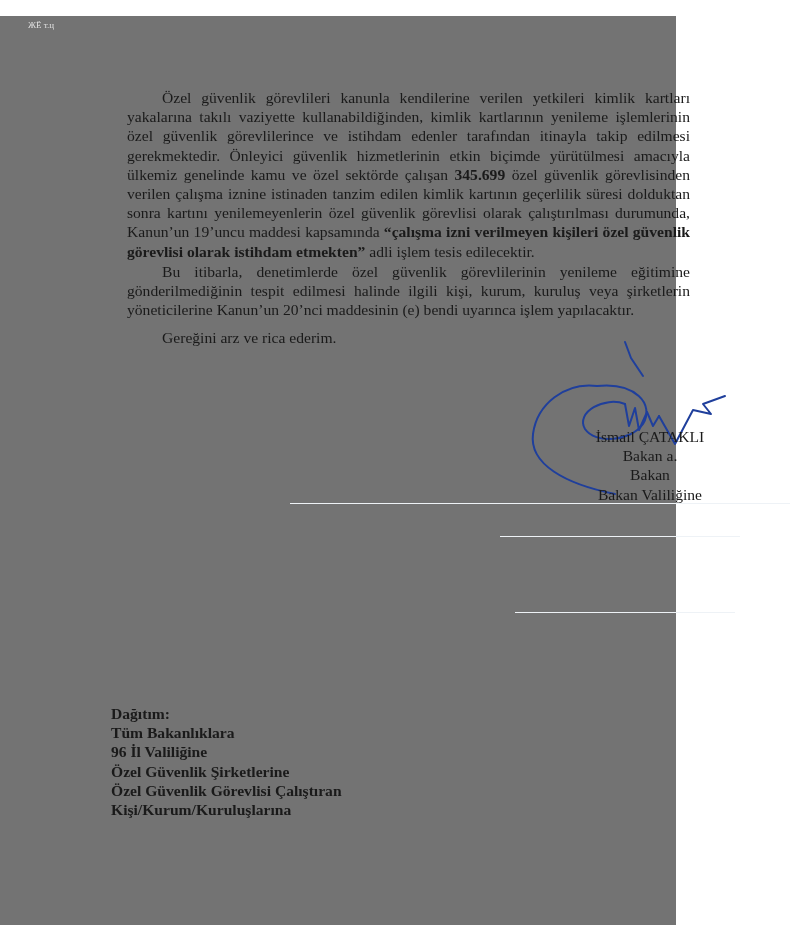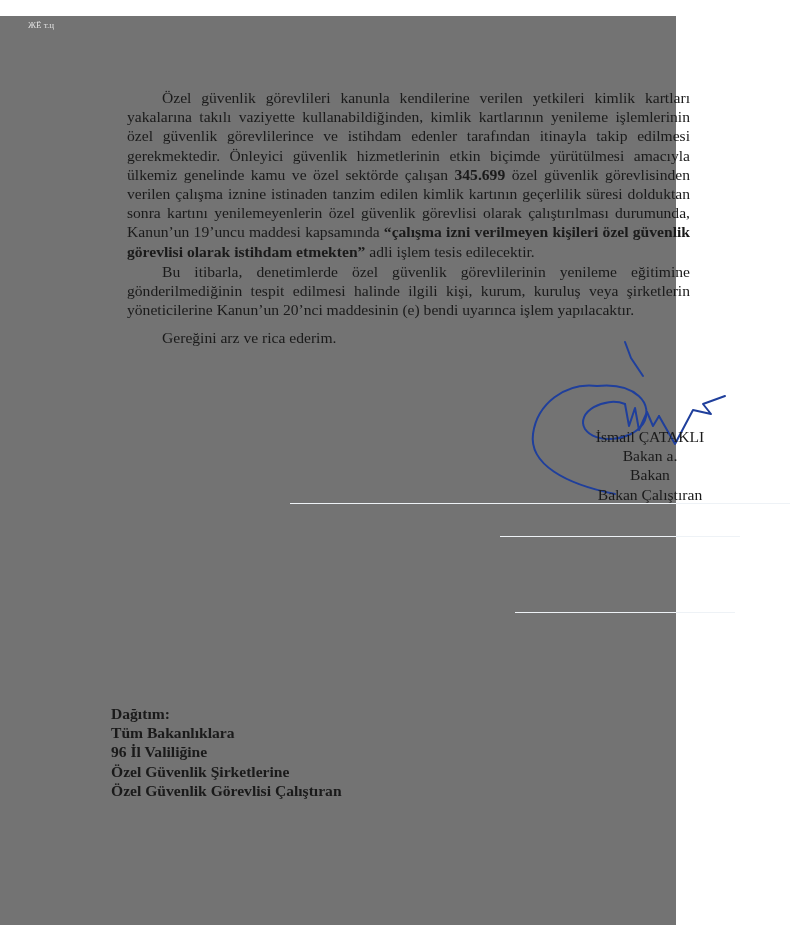--- a/index.html
+++ b/index.html
@@ -47,28 +47,29 @@
       <path d="M72 52 C40 48 12 70 8 100 C4 130 40 150 90 160 M72 52 C110 48 130 70 118 90 C105 108 70 110 60 95 C50 78 80 62 100 70"></path>
       <path d="M100 70 L104 92 L110 74 L114 96 L122 78 L128 92 L134 82"></path>
       <path d="M134 82 L150 110 L168 76 L186 80 L178 70 L200 62"></path>
     </g>
   </svg>
 
   <div class="sig-block">
     <span class="sig-line">İsmail ÇATAKLI</span>
     <span class="sig-line">Bakan a.</span>
     <span class="sig-line">Bakan</span>
-    <span class="sig-line">Bakan Çalıştıran</span>
+    <span class="sig-line">Bakan Valiliğine</span>
   </div>
 
   <div class="faint-line" style="left:290px; top:487px; width:500px;"></div>
   <div class="faint-line" style="left:500px; top:520px; width:240px;"></div>
   <div class="faint-line" style="left:515px; top:596px; width:220px;"></div>
 
   <div class="dist">
     <div>Dağıtım:</div>
     <div>Tüm Bakanlıklara</div>
     <div>96 İl Valiliğine</div>
     <div>Özel Güvenlik Şirketlerine</div>
     <div>Özel Güvenlik Görevlisi Çalıştıran</div>
+    <div>Kişi/Kurum/Kuruluşlarına</div>
   </div>
 
 </div>
 
 </body></html>

